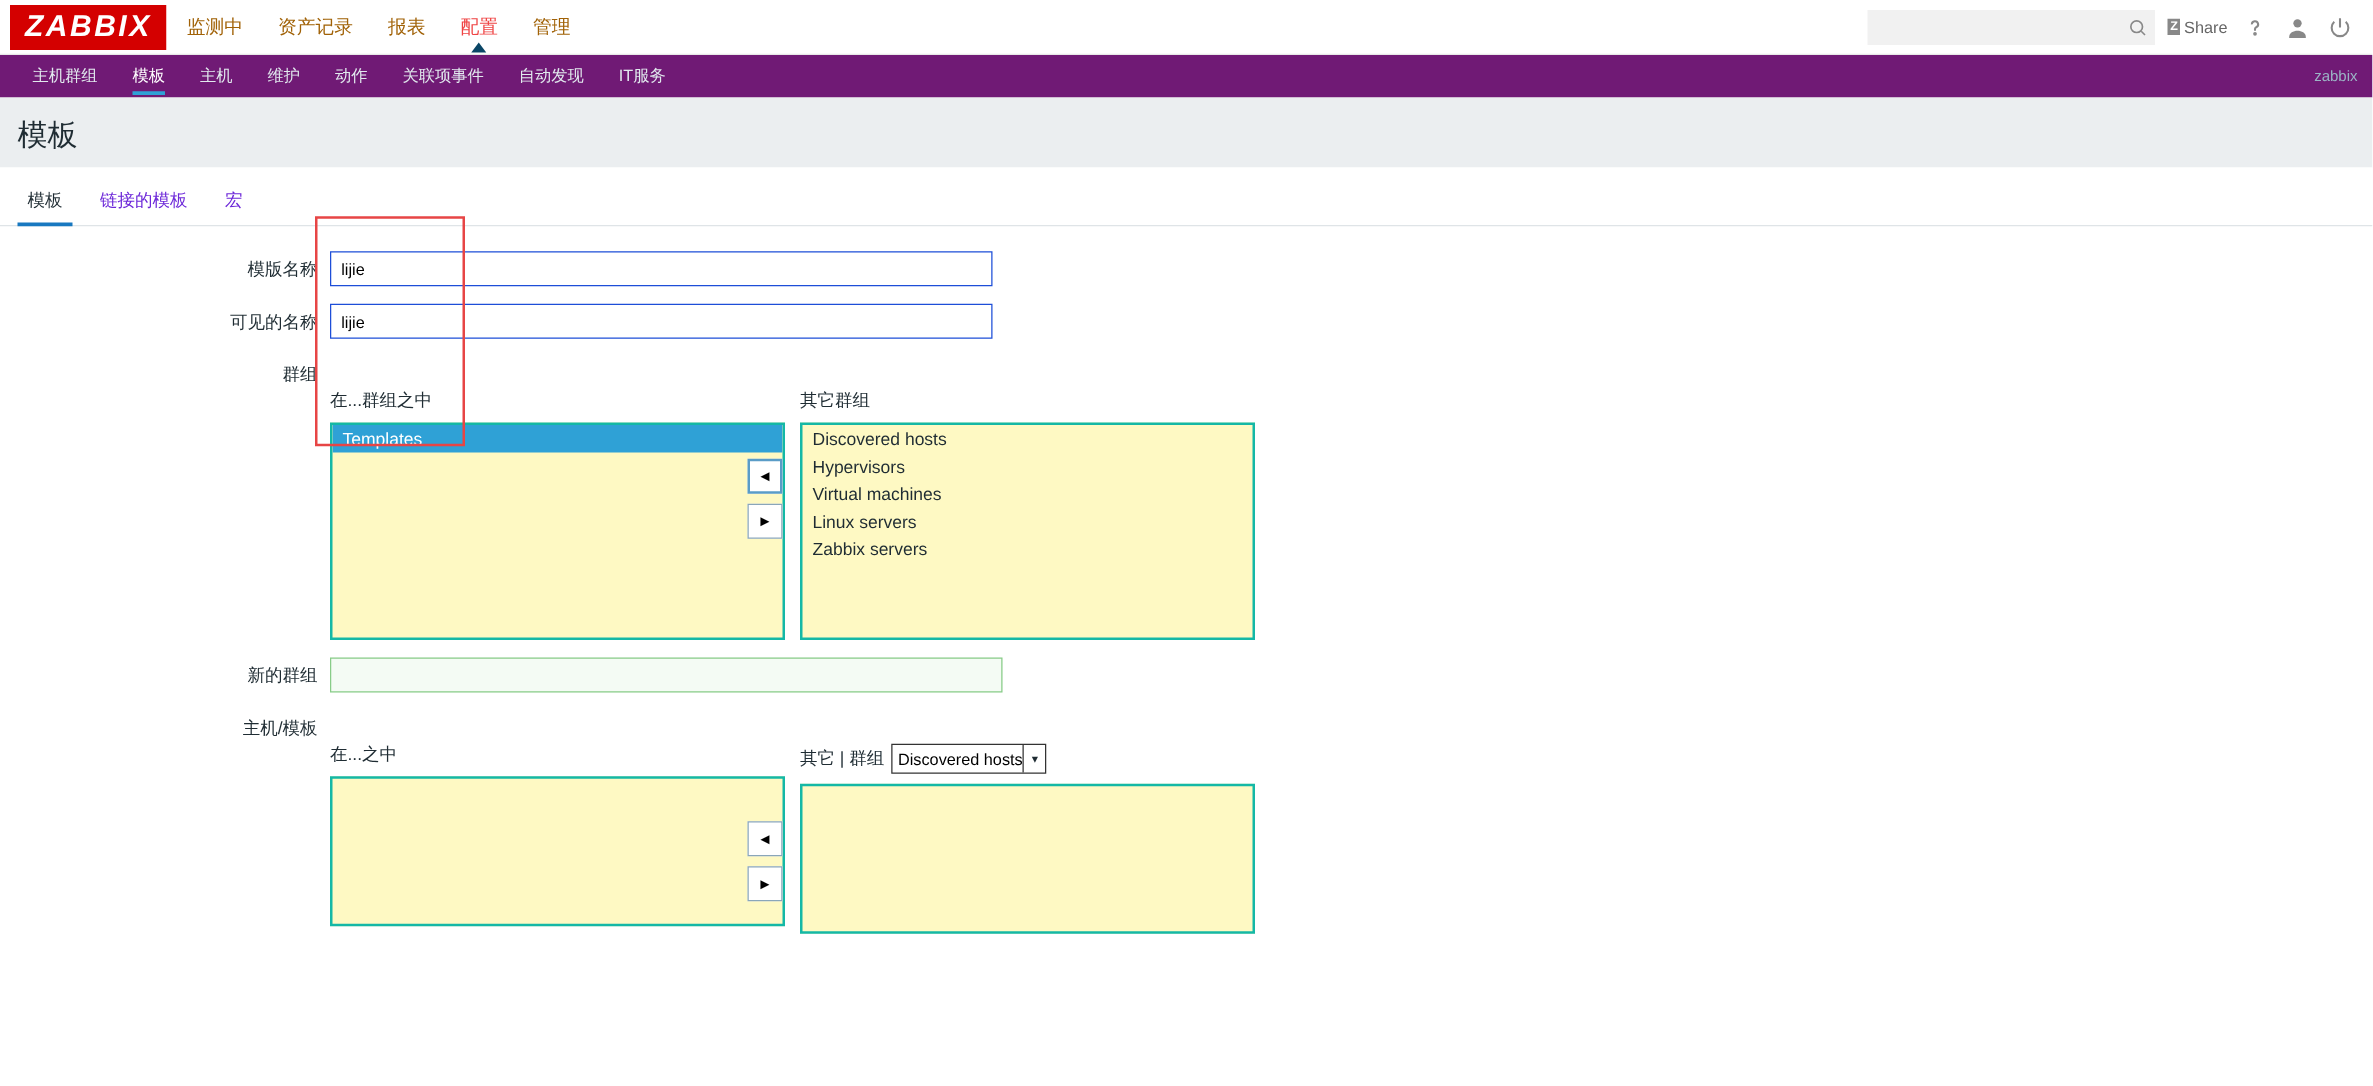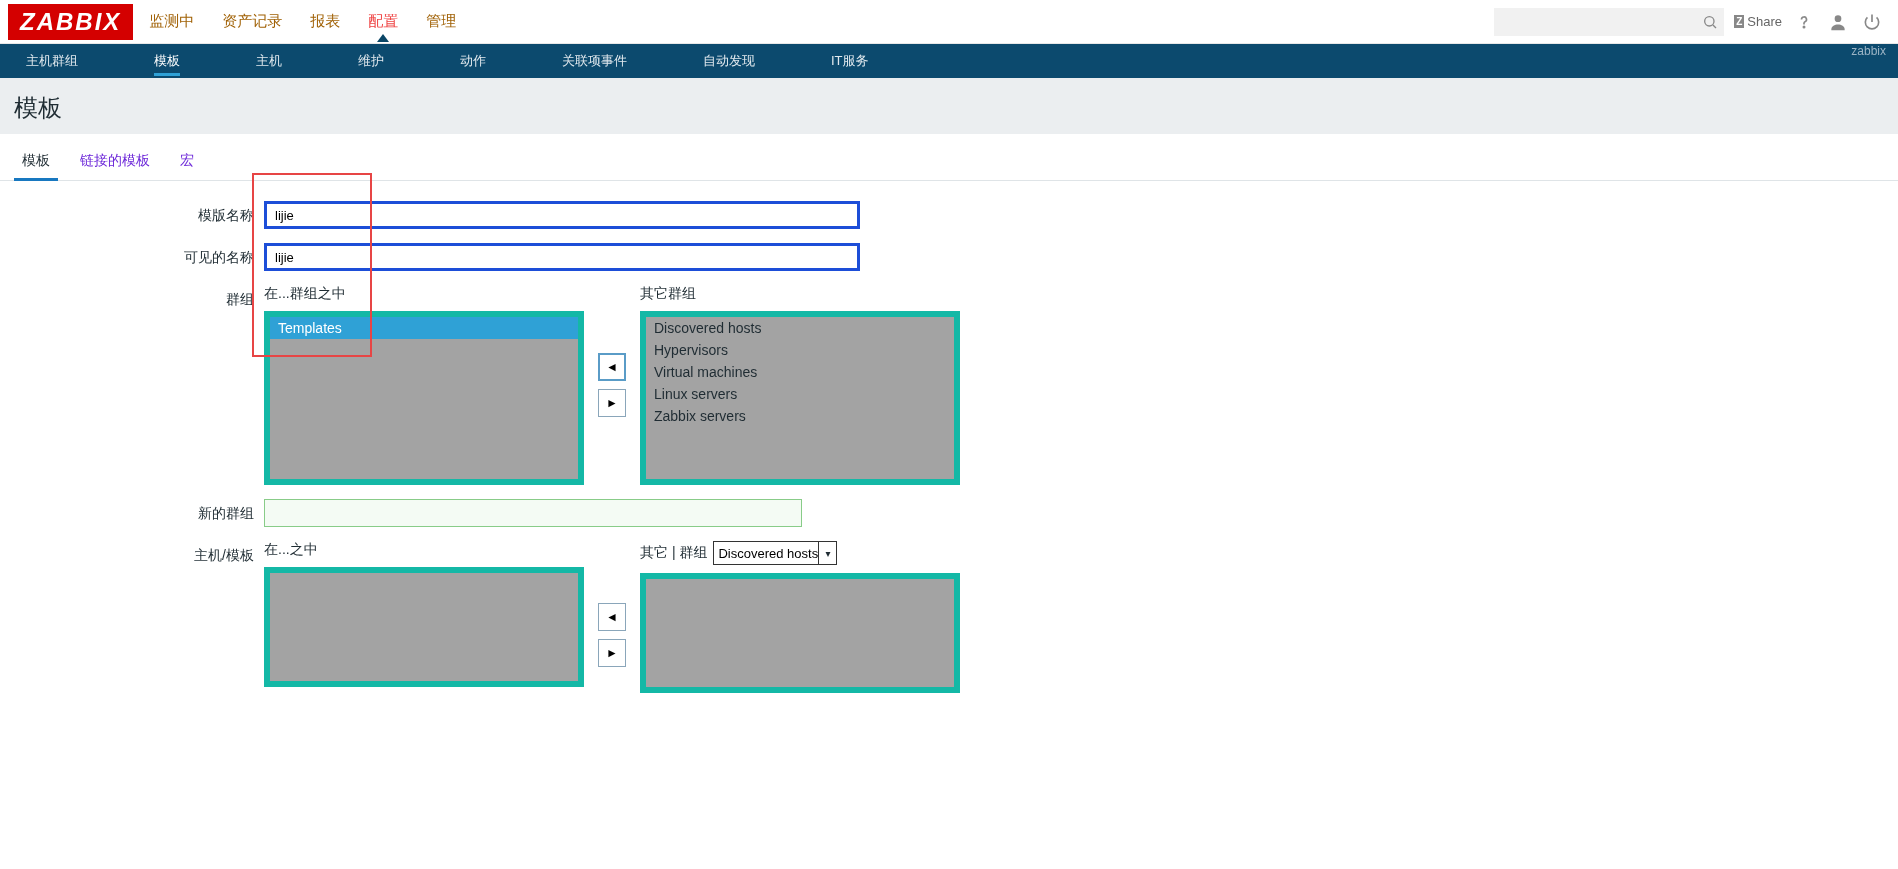--- a/index.html
+++ b/index.html
@@ -12,46 +12,46 @@
 .main-nav-item.active { color: #ef4444; }
 .main-nav-item.active::after { content: ''; position: absolute; bottom: -1px; left: 50%; transform: translateX(-50%); width: 0; height: 0; border-left: 6px solid transparent; border-right: 6px solid transparent; border-bottom: 8px solid #0a4666; }
 .top-right { display: flex; align-items: center; gap: 10px; padding-right: 14px; }
 .search-wrap { position: relative; }
 .search-input { width: 230px; height: 28px; border: none; background: #f1f1f1; padding: 0 28px 0 8px; font-size: 13px; }
 .search-icon { position: absolute; right: 6px; top: 6px; color: #888; }
 .share-btn { display: flex; align-items: center; gap: 3px; color: #666; font-size: 13px; cursor: pointer; }
 .share-z { background: #888; color: #fff; font-size: 10px; font-weight: bold; padding: 1px 2px; }
 .top-icon { color: #888; cursor: pointer; padding: 0 2px; }
 
-.subnav { background: #0c4a6e; color: #fff; display: flex; height: 34px; padding: 0 12px; gap: 48px; }
+.subnav { background: #701a75; color: #fff; display: flex; align-items: center; height: 34px; padding: 0 12px; }
 .subnav-item { color: #e1e9ee; font-size: 13px; padding: 8px 14px; cursor: pointer; position: relative; }
 .subnav-item.active { color: #fff; }
 .subnav-item.active::after { content: ''; position: absolute; bottom: 2px; left: 14px; right: 14px; height: 3px; background: #2fa1d6; }
 .subnav-right { margin-left: auto; color: #9bb4c5; font-size: 12px; }
 
 .page-header { background: #ebeef0; padding: 14px 14px 10px 14px; }
 .page-title { font-size: 24px; font-weight: normal; color: #1f2c33; }
 
 .content { background: #fff; padding: 0; }
 .tabs-bar { display: flex; gap: 0; border-bottom: 1px solid #dfe4e7; padding: 12px 14px 0; }
 .tab { padding: 6px 8px 10px; font-size: 14px; color: #6d28d9; cursor: pointer; margin-right: 14px; position: relative; }
 .tab.active { color: #1f2c33; }
 .tab.active::after { content: ''; position: absolute; bottom: -1px; left: 0; right: 0; height: 3px; background: #1878c0; }
 
 .form-area { padding: 20px 14px 30px; }
 .form-row { display: flex; align-items: flex-start; margin-bottom: 14px; }
 .form-label { width: 250px; text-align: right; padding-right: 10px; padding-top: 6px; color: #1f2c33; font-size: 14px; }
 .form-ctrl { flex: 1; display: flex; }
-.text-input { width: 596px; height: 28px; border: 3px solid #1d4ed8; padding: 0 8px; font-size: 13px; }
+.text-input { width: 530px; height: 28px; border: 1px solid #1d4ed8; padding: 0 8px; font-size: 13px; }
 .text-input.green { border: 1px solid #88cc88; background: #f4fbf4; width: 538px; }
 
 .groups-wrap { display: flex; gap: 14px; }
-.group-col { width: 320px; }
+.group-col { width: 320px; margin-top: 27px; }
 .col-header { font-size: 14px; color: #1f2c33; margin-bottom: 8px; padding-top: 0; }
-.listbox { border: 6px solid #14b8a6; height: 174px; width: 320px; overflow: auto; background: #a3a3a3; }
+.listbox { border: 2px solid #14b8a6; height: 174px; width: 364px; overflow: auto; background: #fef9c3; }
 .listbox-item { padding: 3px 8px; font-size: 14px; cursor: pointer; }
 .listbox-item.selected { background: #2fa1d6; color: #fff; }
 .move-btns { display: flex; flex-direction: column; gap: 8px; justify-content: center; }
 .move-btn { width: 28px; height: 28px; border: 1px solid #8aa6ba; background: #fff; cursor: pointer; display: flex; align-items: center; justify-content: center; font-size: 12px; }
 .move-btn.primary { border: 2px solid #5a9cc7; }
 
 .hosts-header { display: flex; align-items: center; gap: 6px; margin-bottom: 8px; }
 .select-dd { height: 24px; border: 1px solid #333; background: #fff; font-size: 13px; padding: 0 18px 0 4px; appearance: none; position: relative; }
 .dd-wrap { position: relative; display: inline-block; }
 .dd-caret { position: absolute; right: 1px; top: 1px; bottom: 1px; width: 18px; border-left: 1px solid #333; display: flex; align-items: center; justify-content: center; font-size: 10px; pointer-events: none; }

